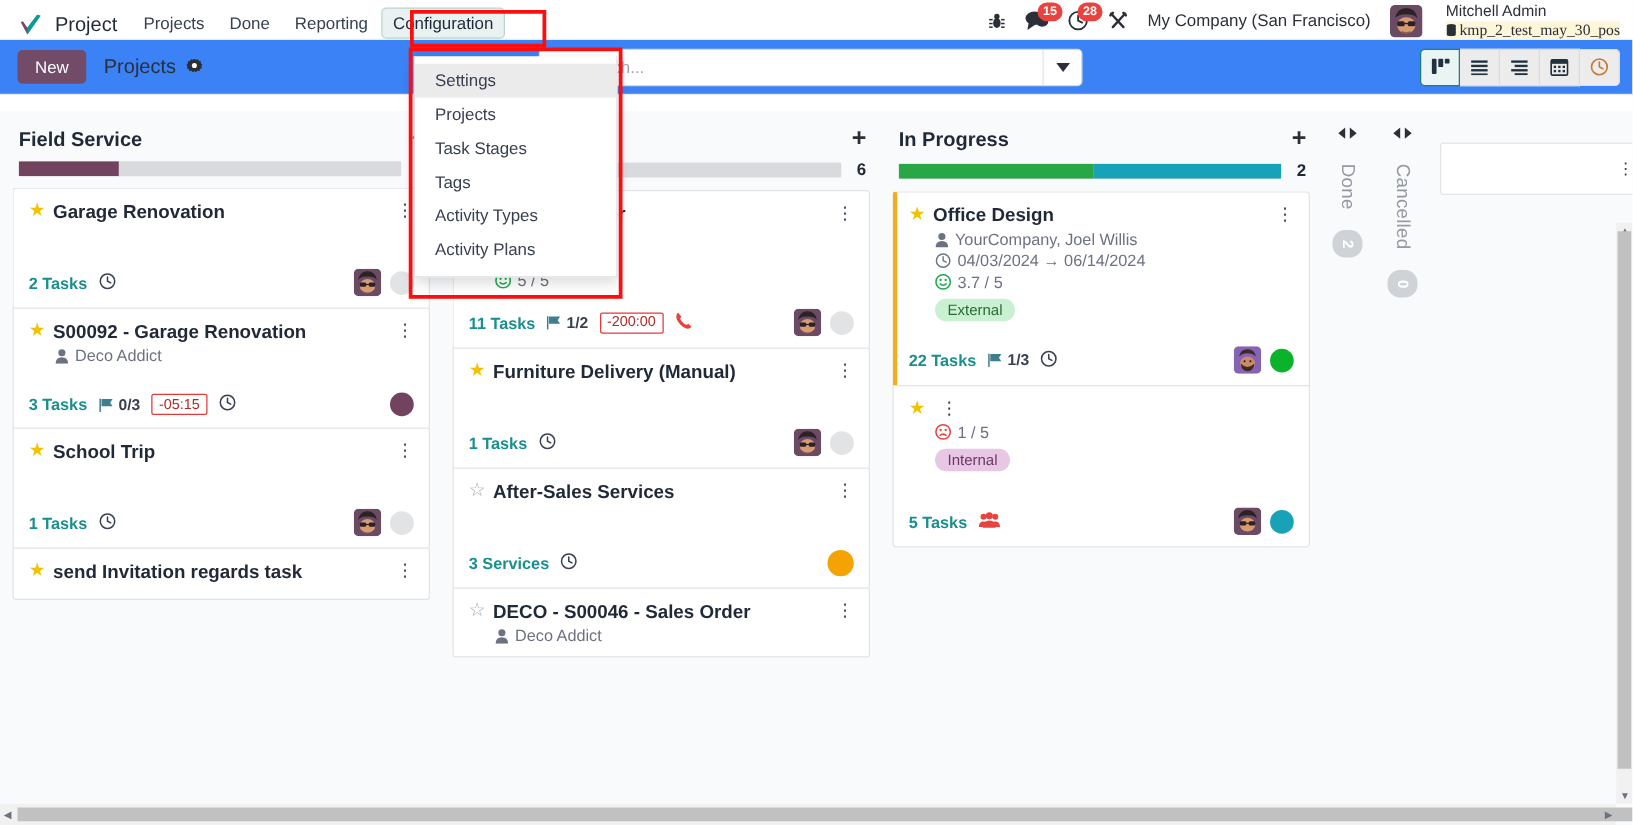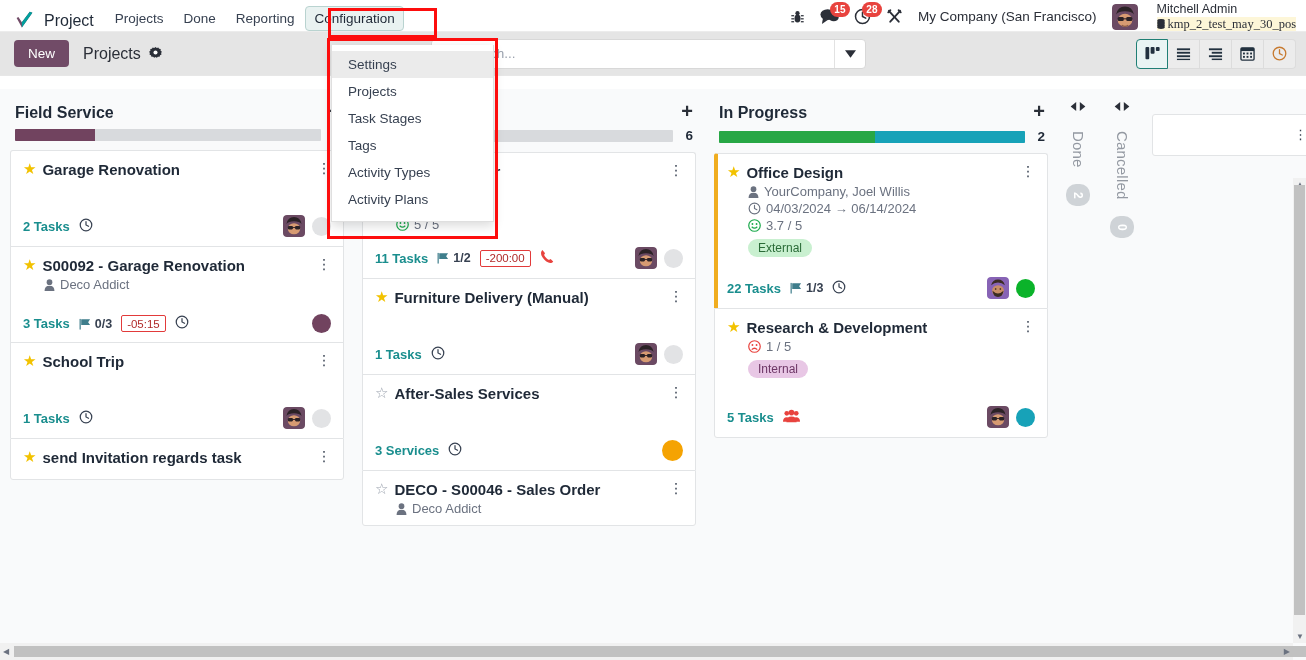--- a/index.html
+++ b/index.html
@@ -65,21 +65,21 @@
   }
   .dd-item.highlight { background: #ebebeb; }
 
   
   .hl-box { position: absolute; border: 3px solid #fd0d0d; z-index: 45; pointer-events: none; }
   #hl-config { left: 328px; top: 8px; width: 109px; height: 30px; }
   #hl-menu  { left: 327px; top: 38px; width: 171px; height: 201px; }
 
   
   .control-panel {
-    height: 44px; background: #e5e5e5;
+    height: 44px; background: #3b82f6;
     display: flex; align-items: center; padding: 0 10px 0 14px;
     border-bottom: 1px solid #e7e7e7;
     position: relative; z-index: 20;
   }
   .btn-new {
     background: #714b67; color: #fff; border: none; border-radius: 4px;
     font-size: 13.5px; padding: 6px 14px; cursor: pointer;
     font-family: "Liberation Sans", sans-serif;
   }
   .breadcrumb { display: flex; align-items: center; gap: 8px; margin-left: 14px; }
@@ -686,21 +686,20 @@
                     <circle cx="19.4" cy="17.5" r="1.2" fill="#241a14"></circle>
                 </svg>
                 <span class="dot" style="background:#0bb32a"></span>
               </span>
             </div>
           </div>
 
           <div class="kcard last" style="min-height:130px;">
             <div class="kcard-head">
               <span class="star on">★</span>
-              <span class="kcard-title">Research &amp; Development</span>
               <span class="kebab">⋮</span>
             </div>
             <div class="kcard-sub">
               <span class="sub-row">
                 <svg width="13" height="13" viewBox="0 0 14 14">
                   <circle cx="7" cy="7" r="6.2" fill="none" stroke="#e8433e" stroke-width="1.3"></circle>
                   <circle cx="4.8" cy="5.4" r="1" fill="#e8433e"></circle>
                     <circle cx="9.2" cy="5.4" r="1" fill="#e8433e"></circle>
                   <path d="M4 10.4 Q7 7.4 10 10.4" stroke="#e8433e" stroke-width="1.3" fill="none"></path>
                 </svg>

